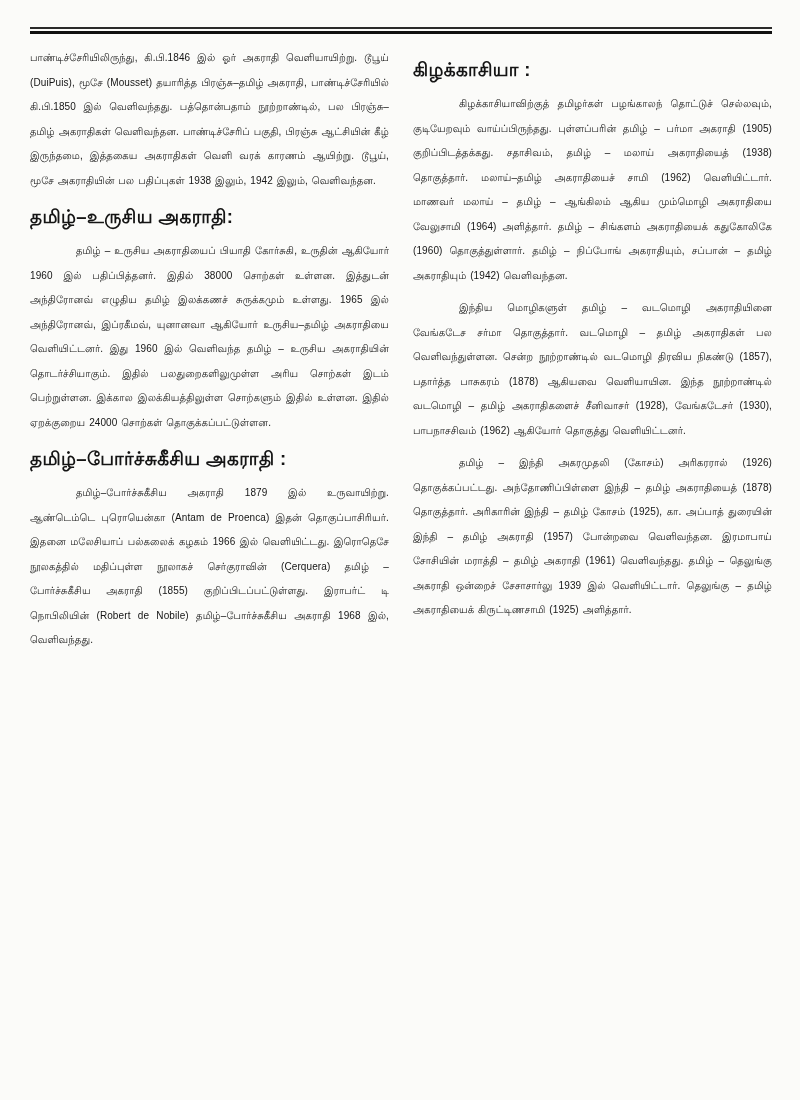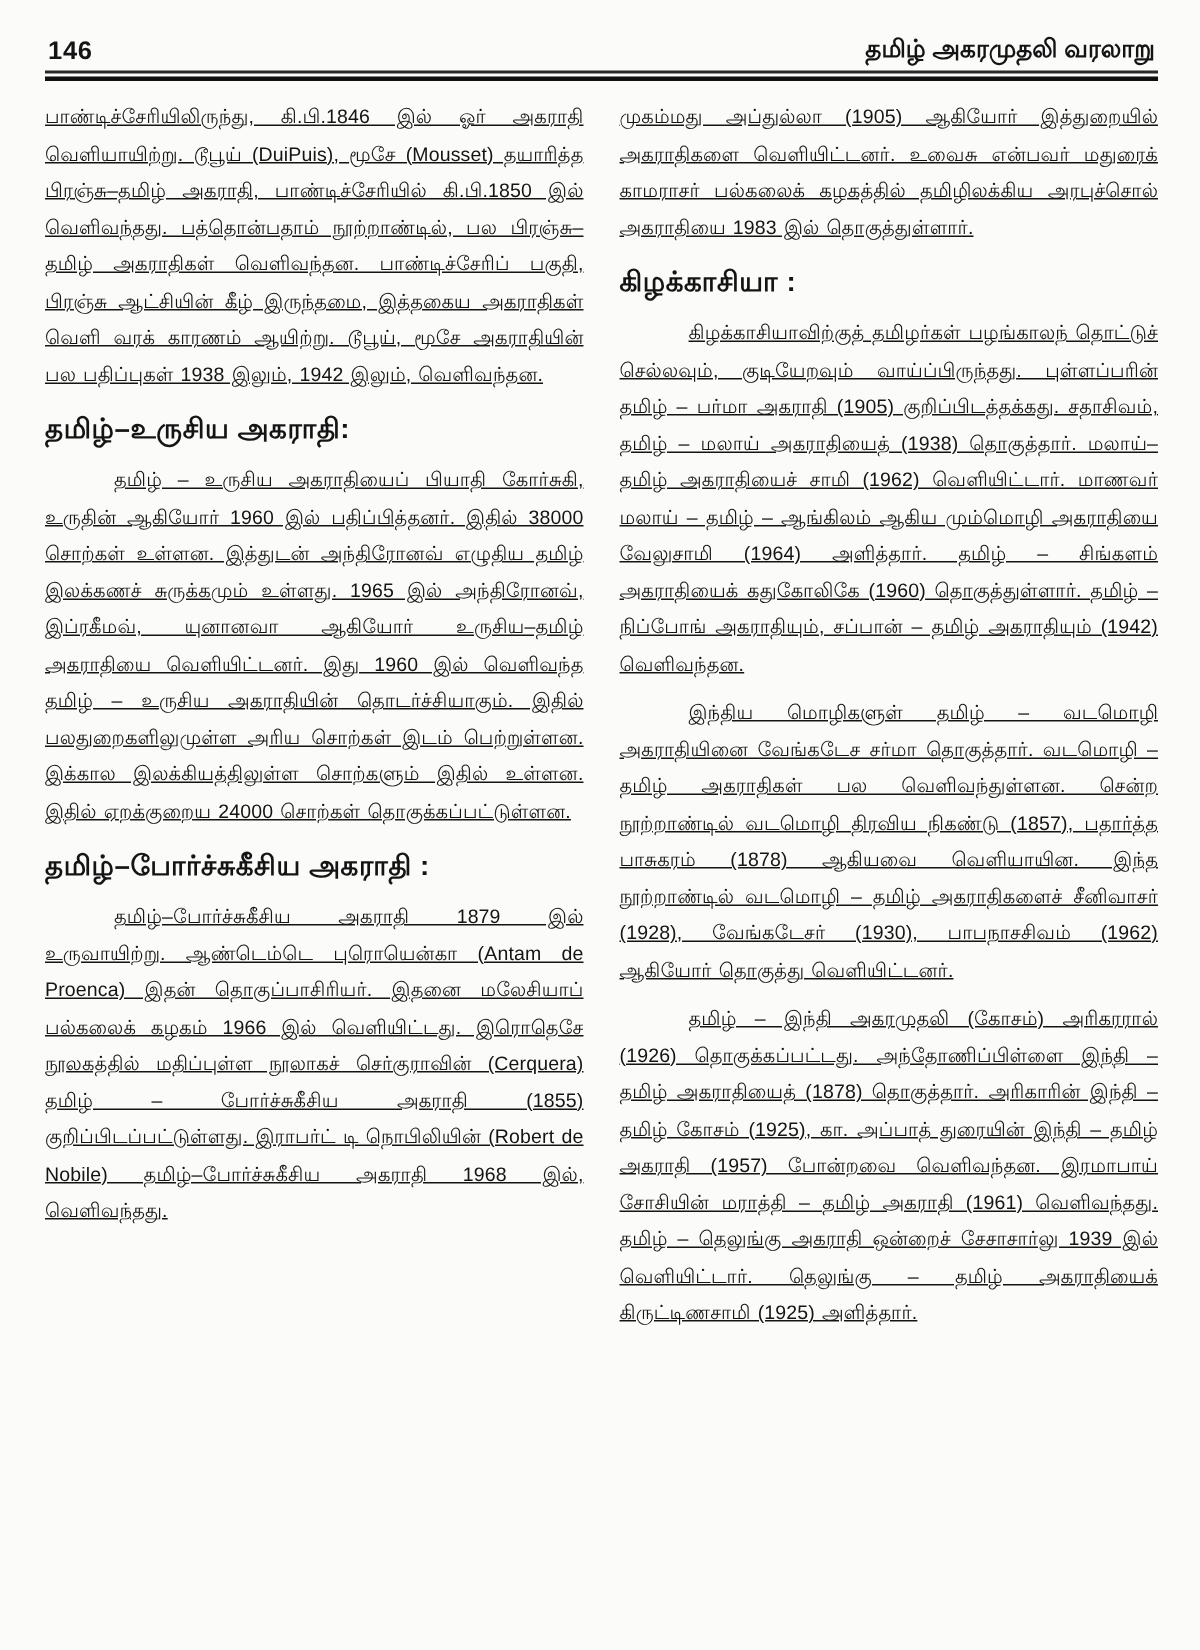--- a/index.html
+++ b/index.html
@@ -37,58 +37,52 @@
     display: flex;
     gap: 24px;
     margin-top: 12px;
   }
   .col {
     flex: 1 1 0;
     min-width: 0;
     text-align: justify;
   }
   p.paragraph {
-    font-size: 13px;
+    font-size: 10px;
     line-height: 24.5px;
     margin: 0 0 8px 0;
     letter-spacing: 0.1px;
     word-spacing: 1px;
-    text-decoration: underline;
   }
   p.indent { text-indent: 46px; }
   h2.heading {
     font-size: 18.5px;
     font-weight: bold;
     margin: 13px 0 9px 0;
     letter-spacing: 0.4px;
     text-align: left;
   }
 </style>
 </head>
 <body>
 
 <div class="page">
 
-  <div class="header-row">
-    <span class="page-number">146</span>
-    <span class="running-title">தமிழ் அகரமுதலி வரலாறு</span>
-  </div>
   <div class="rule-thin"></div>
   <div class="rule-thick"></div>
 
   <div class="columns">
     <div class="col" id="left-col">
         <p class="paragraph">பாண்டிச்சேரியிலிருந்து, கி.பி.1846 இல் ஓர் அகராதி வெளியாயிற்று. டூபூய் (DuiPuis), மூசே (Mousset) தயாரித்த பிரஞ்சு–தமிழ் அகராதி, பாண்டிச்சேரியில் கி.பி.1850 இல் வெளிவந்தது. பத்தொன்பதாம் நூற்றாண்டில், பல பிரஞ்சு–தமிழ் அகராதிகள் வெளிவந்தன. பாண்டிச்சேரிப் பகுதி, பிரஞ்சு ஆட்சியின் கீழ் இருந்தமை, இத்தகைய அகராதிகள் வெளி வரக் காரணம் ஆயிற்று. டூபூய், மூசே அகராதியின் பல பதிப்புகள் 1938 இலும், 1942 இலும், வெளிவந்தன.</p>
         <h2 class="heading">தமிழ்–உருசிய அகராதி:</h2>
         <p class="paragraph indent">தமிழ் – உருசிய அகராதியைப் பியாதி கோர்சுகி, உருதின் ஆகியோர் 1960 இல் பதிப்பித்தனர். இதில் 38000 சொற்கள் உள்ளன. இத்துடன் அந்திரோனவ் எழுதிய தமிழ் இலக்கணச் சுருக்கமும் உள்ளது. 1965 இல் அந்திரோனவ், இப்ரகீமவ், யுனானவா ஆகியோர் உருசிய–தமிழ் அகராதியை வெளியிட்டனர். இது 1960 இல் வெளிவந்த தமிழ் – உருசிய அகராதியின் தொடர்ச்சியாகும். இதில் பலதுறைகளிலுமுள்ள அரிய சொற்கள் இடம் பெற்றுள்ளன. இக்கால இலக்கியத்திலுள்ள சொற்களும் இதில் உள்ளன. இதில் ஏறக்குறைய 24000 சொற்கள் தொகுக்கப்பட்டுள்ளன.</p>
         <h2 class="heading">தமிழ்–போர்ச்சுகீசிய அகராதி :</h2>
         <p class="paragraph indent">தமிழ்–போர்ச்சுகீசிய அகராதி 1879 இல் உருவாயிற்று. ஆண்டெம்டெ புரொயென்கா (Antam de Proenca) இதன் தொகுப்பாசிரியர். இதனை மலேசியாப் பல்கலைக் கழகம் 1966 இல் வெளியிட்டது. இரொதெசே நூலகத்தில் மதிப்புள்ள நூலாகச் செர்குராவின் (Cerquera) தமிழ் – போர்ச்சுகீசிய அகராதி (1855) குறிப்பிடப்பட்டுள்ளது. இராபர்ட் டி நொபிலியின் (Robert de Nobile) தமிழ்–போர்ச்சுகீசிய அகராதி 1968 இல், வெளிவந்தது.</p>
       </div>
     <div class="col" id="right-col">
-        <p class="paragraph">முகம்மது அப்துல்லா (1905) ஆகியோர் இத்துறையில் அகராதிகளை வெளியிட்டனர். உவைசு என்பவர் மதுரைக் காமராசர் பல்கலைக் கழகத்தில் தமிழிலக்கிய அரபுச்சொல் அகராதியை 1983 இல் தொகுத்துள்ளார்.</p>
         <h2 class="heading">கிழக்காசியா :</h2>
         <p class="paragraph indent">கிழக்காசியாவிற்குத் தமிழர்கள் பழங்காலந் தொட்டுச் செல்லவும், குடியேறவும் வாய்ப்பிருந்தது. புள்ளப்பரின் தமிழ் – பர்மா அகராதி (1905) குறிப்பிடத்தக்கது. சதாசிவம், தமிழ் – மலாய் அகராதியைத் (1938) தொகுத்தார். மலாய்–தமிழ் அகராதியைச் சாமி (1962) வெளியிட்டார். மாணவர் மலாய் – தமிழ் – ஆங்கிலம் ஆகிய மும்மொழி அகராதியை வேலுசாமி (1964) அளித்தார். தமிழ் – சிங்களம் அகராதியைக் கதுகோலிகே (1960) தொகுத்துள்ளார். தமிழ் – நிப்போங் அகராதியும், சப்பான் – தமிழ் அகராதியும் (1942) வெளிவந்தன.</p>
         <p class="paragraph indent">இந்திய மொழிகளுள் தமிழ் – வடமொழி அகராதியினை வேங்கடேச சர்மா தொகுத்தார். வடமொழி – தமிழ் அகராதிகள் பல வெளிவந்துள்ளன. சென்ற நூற்றாண்டில் வடமொழி திரவிய நிகண்டு (1857), பதார்த்த பாசுகரம் (1878) ஆகியவை வெளியாயின. இந்த நூற்றாண்டில் வடமொழி – தமிழ் அகராதிகளைச் சீனிவாசர் (1928), வேங்கடேசர் (1930), பாபநாசசிவம் (1962) ஆகியோர் தொகுத்து வெளியிட்டனர்.</p>
         <p class="paragraph indent">தமிழ் – இந்தி அகரமுதலி (கோசம்) அரிகரரால் (1926) தொகுக்கப்பட்டது. அந்தோணிப்பிள்ளை இந்தி – தமிழ் அகராதியைத் (1878) தொகுத்தார். அரிகாரின் இந்தி – தமிழ் கோசம் (1925), கா. அப்பாத் துரையின் இந்தி – தமிழ் அகராதி (1957) போன்றவை வெளிவந்தன. இரமாபாய் சோசியின் மராத்தி – தமிழ் அகராதி (1961) வெளிவந்தது. தமிழ் – தெலுங்கு அகராதி ஒன்றைச் சேசாசார்லு 1939 இல் வெளியிட்டார். தெலுங்கு – தமிழ் அகராதியைக் கிருட்டிணசாமி (1925) அளித்தார்.</p>
       </div>
   </div>
 
 </div>
 
 </body></html>

